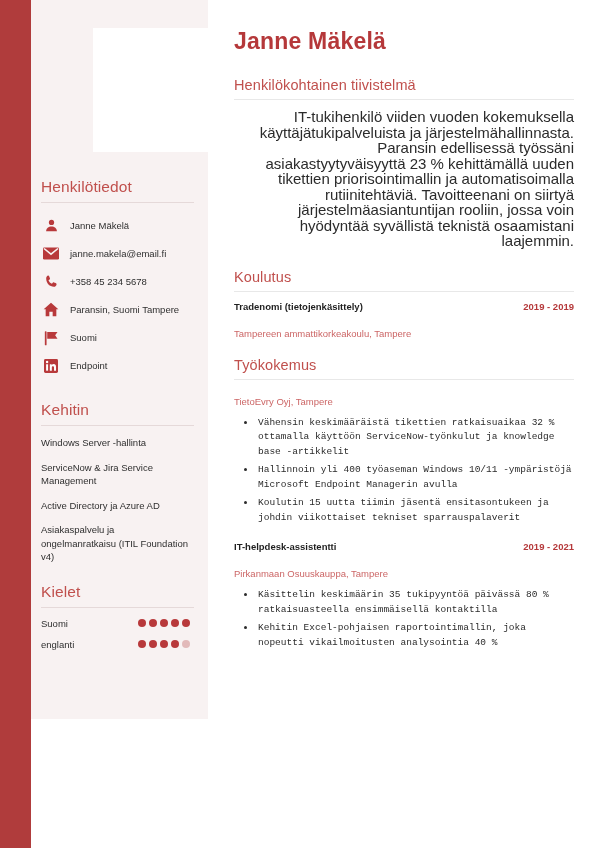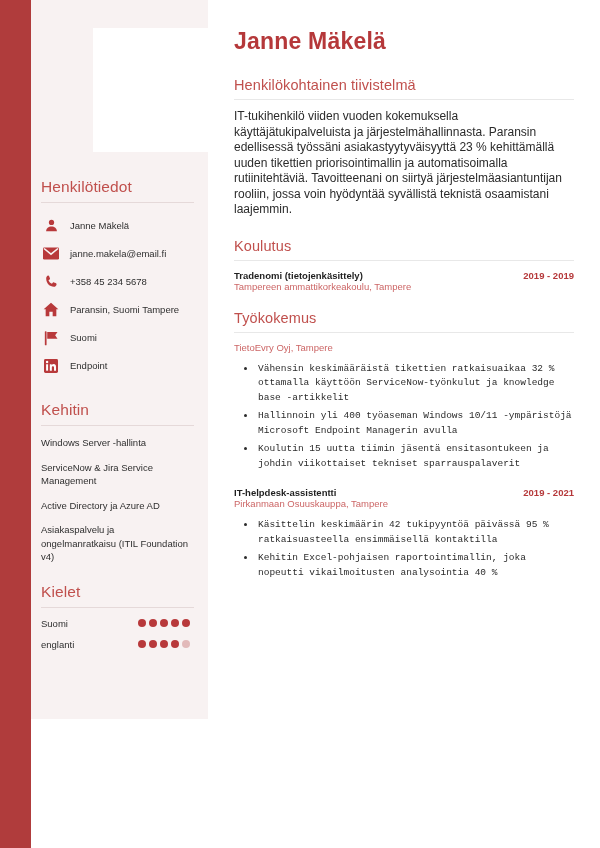--- a/index.html
+++ b/index.html
@@ -114,24 +114,24 @@
     font-size: 14.5px;
     font-weight: 400;
     letter-spacing: .1px;
   }
   .sec-rule {
     height: 1px;
     background: #e8e8e8;
     margin: 6px 0 9px 0;
   }
   .summary {
-    font-size: 12px;
+    font-size: 15px;
     color: #2b2b2b;
     line-height: 15.5px;
-    text-align: left;
+    text-align: right;
   }
   .entry { margin-bottom: 2px; }
   .entry-head {
     display: flex;
     justify-content: space-between;
     align-items: flex-start;
   }
   .entry-title {
     font-size: 9.5px;
     font-weight: bold;
@@ -140,21 +140,21 @@
   .entry-date {
     font-size: 9.5px;
     font-weight: bold;
     color: #b5383a;
     white-space: nowrap;
     padding-left: 10px;
   }
   .entry-org {
     font-size: 9.5px;
     color: #cc6666;
-    margin-top: 0;
+    margin-top: 16px;
   }
   ul.bullets {
     margin: 9px 0 0 0;
     padding-left: 22px;
   }
   ul.bullets li {
     font-size: 9.5px;
     color: #2b2b2b;
     line-height: 14.5px;
     margin-bottom: 4px;
@@ -331,21 +331,21 @@
 
       <div class="block-gap-sm"></div>
 
       <div class="entry">
         <div class="entry-head">
           <span class="entry-title">IT-helpdesk-assistentti</span>
           <span class="entry-date">2019 - 2021</span>
         </div>
         <div class="entry-org">Pirkanmaan Osuuskauppa, Tampere</div>
         <ul class="bullets">
-          <li>Käsittelin keskimäärin 42 tukipyyntöä päivässä 95 % ratkaisuasteella ensimmäisellä kontaktilla</li>
+          <li>Käsittelin keskimäärin 35 tukipyyntöä päivässä 80 % ratkaisuasteella ensimmäisellä kontaktilla</li>
           <li>Kehitin Excel-pohjaisen raportointimallin, joka nopeutti vikailmoitusten analysointia 40 %</li>
         </ul>
       </div>
     </section>
 
   </main>
 
 </div>
 
 </body></html>

